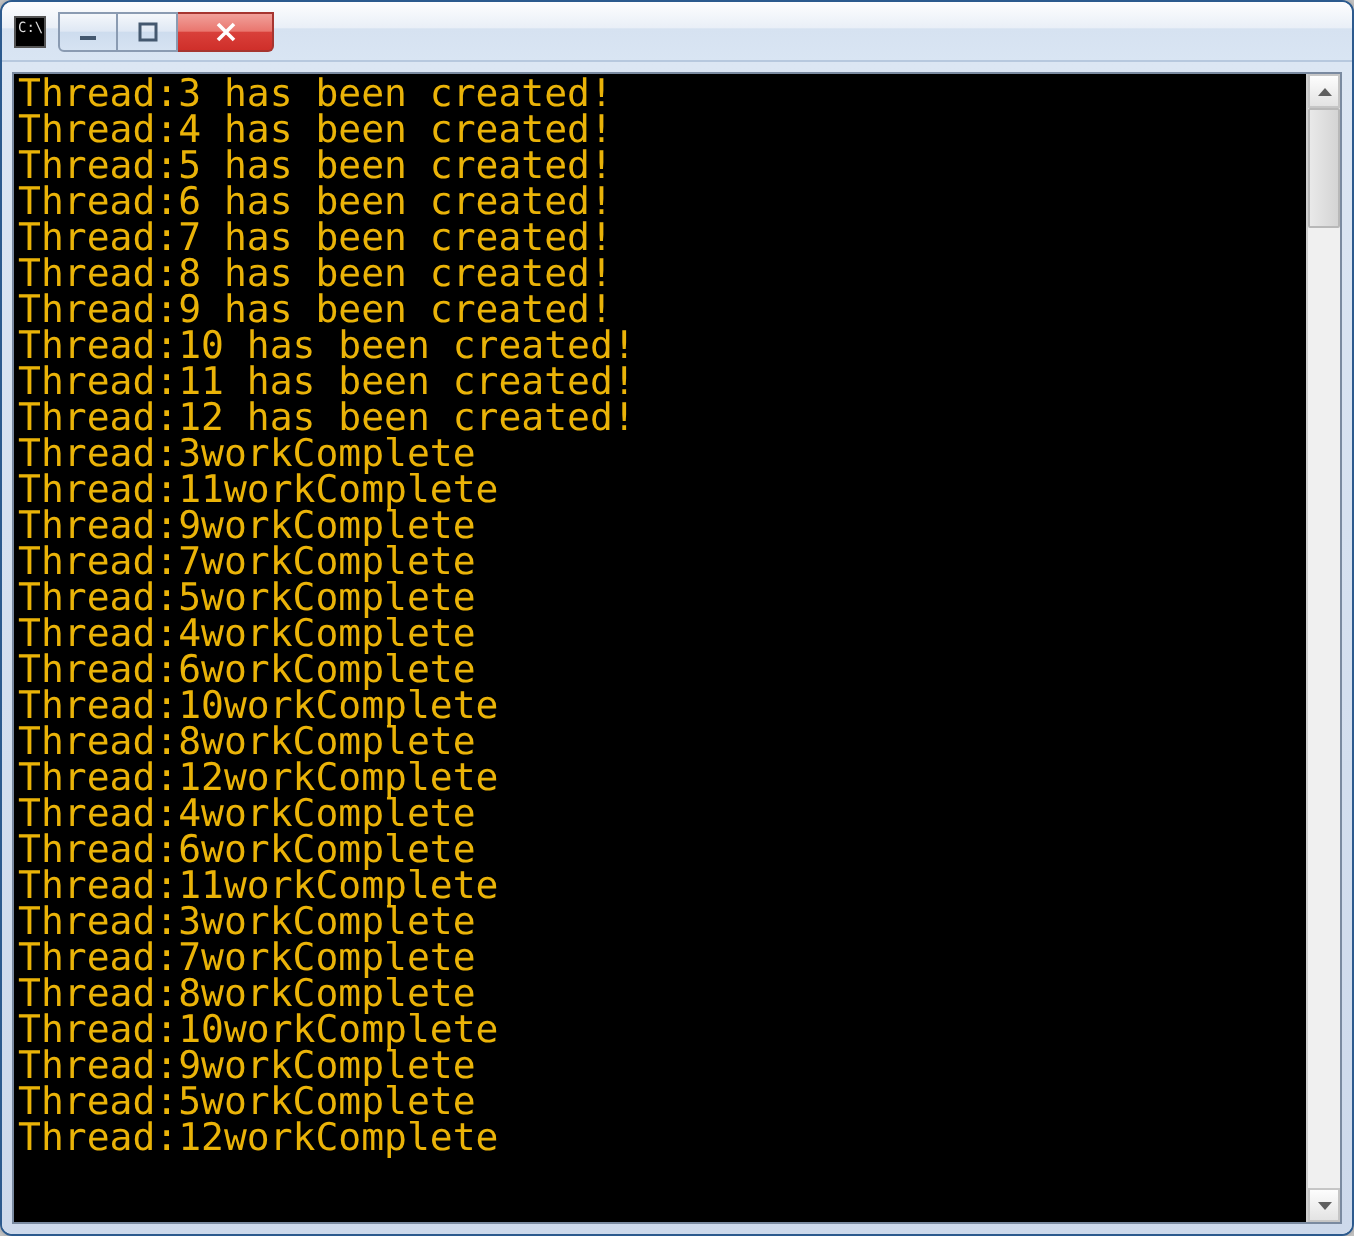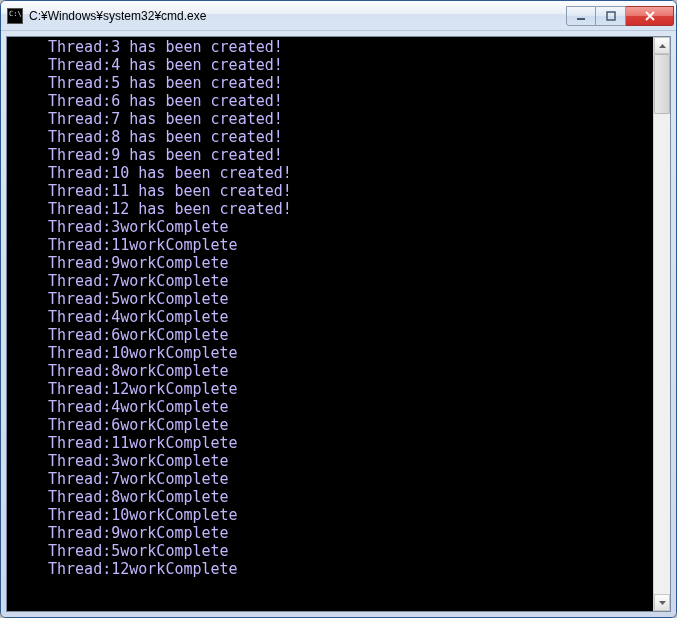--- a/index.html
+++ b/index.html
@@ -90,28 +90,27 @@
     }
     .console-wrap {
       flex: 1;
       display: flex;
       border: 1px solid #7a8aa0;
       background: #000;
     }
     .console {
       flex: 1;
       background: #000;
-      color: #c4b5fd;
+      color: #eab308;
       font-family: "MS Gothic", "Consolas", monospace;
-      font-size: 15px;
+      font-size: 19px;
       line-height: 18px;
       padding: 1px 2px;
       white-space: pre;
       overflow: hidden;
-      margin-left: 39px;
     }
     .scrollbar {
       width: 17px;
       background: #f0f0f0;
       display: flex;
       flex-direction: column;
       border-left: 1px solid #d0d0d0;
     }
     .sb-btn {
       height: 17px;
@@ -138,21 +137,20 @@
       border: 1px solid #b8b8b8;
       border-radius: 1px;
     }
   </style>
 </head>
 <body>
 
 <div class="window">
   <div class="titlebar">
     <div class="app-icon"></div>
-    <div class="title-text">C:¥Windows¥system32¥cmd.exe</div>
     <div class="win-controls">
       <div class="win-btn">
         <svg width="10" height="10" viewBox="0 0 10 10">
             <rect x="1" y="7" width="8" height="2" fill="#44586f"></rect>
           </svg>
       </div>
       <div class="win-btn">
         <svg width="10" height="10" viewBox="0 0 10 10">
             <rect x="1" y="1" width="8" height="8" fill="none" stroke="#44586f" stroke-width="1.5"></rect>
           </svg>

